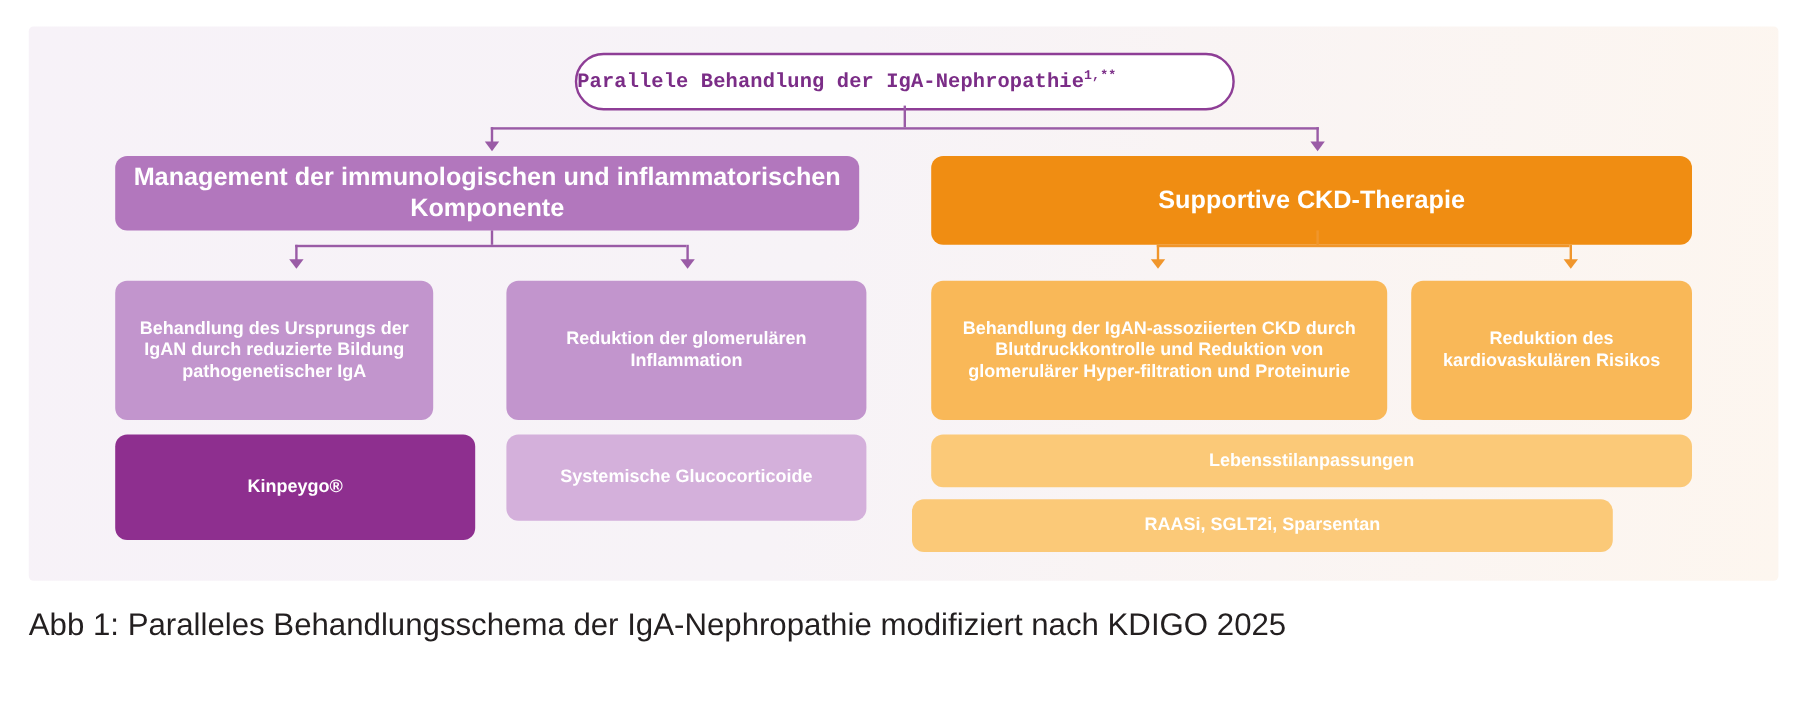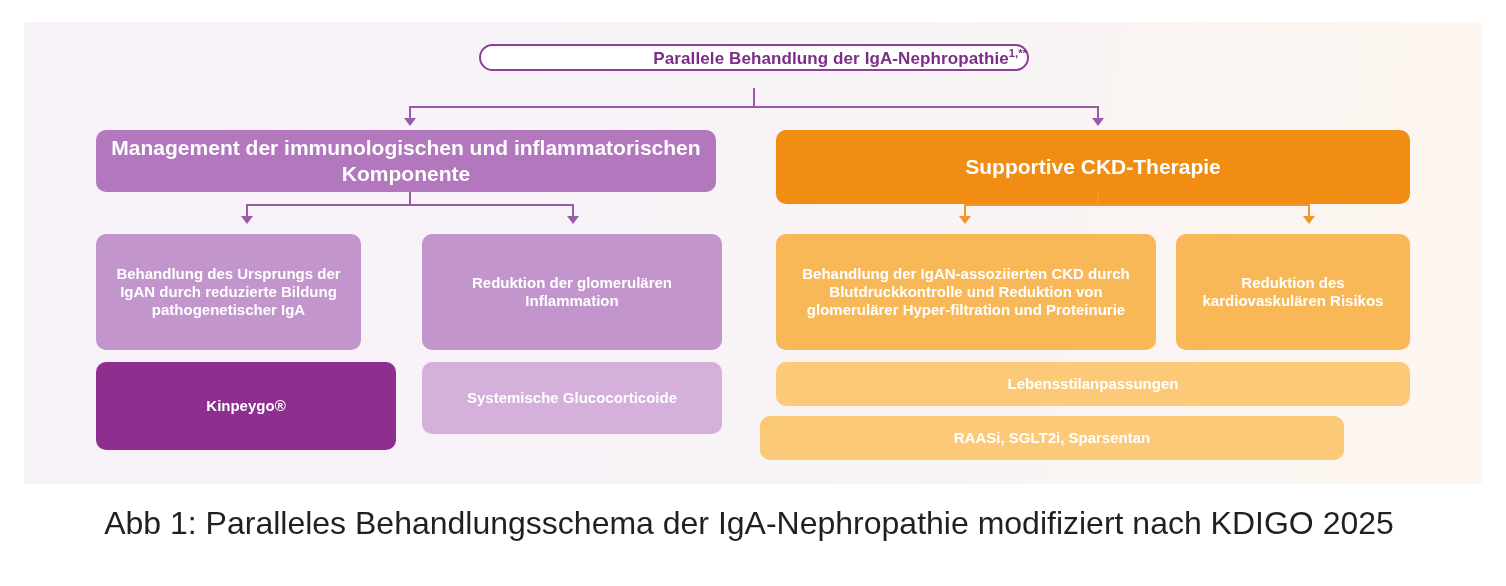--- a/index.html
+++ b/index.html
@@ -29,28 +29,29 @@
     background: linear-gradient(100deg, #f7f2f8 0%, #f7f3f7 45%, #fdf6ef 100%);
     border-radius: 4px;
   }
 
   
   .root-node {
     position: absolute;
     left: 455px;
     top: 22px;
     width: 550px;
-    height: 27px;
+    height: 48px;
     border: 2px solid #8e3e96;
     border-radius: 24px;
     background: #ffffff;
     display: flex;
     align-items: center;
-    justify-content: flex-end;
+    justify-content: flex-start;
     box-sizing: border-box;
+    font-family: Liberation Mono, monospace;
   }
   .root-node .label {
     color: #7b2d87;
     font-size: 17px;
     font-weight: bold;
     letter-spacing: 0.1px;
     white-space: nowrap;
   }
   .sup {
     font-size: 11px;
@@ -103,25 +104,24 @@
   .c-orange       { background: #f08d12; }
   .c-orange-mid   { background: #f9b858; }
   .c-orange-light { background: #fbc978; }
 
   
   .caption {
     position: absolute;
     left: 24px;
     top: 505px;
     width: 1450px;
-    font-size: 32px;
+    font-size: 26px;
     color: #231f20;
     font-family: "Liberation Sans", sans-serif;
     white-space: nowrap;
-    text-align: center;
   }
 </style>
 </head>
 <body>
 
 <div class="figure-wrap">
 
   <div class="diagram-panel">
 
     <div class="root-node">

